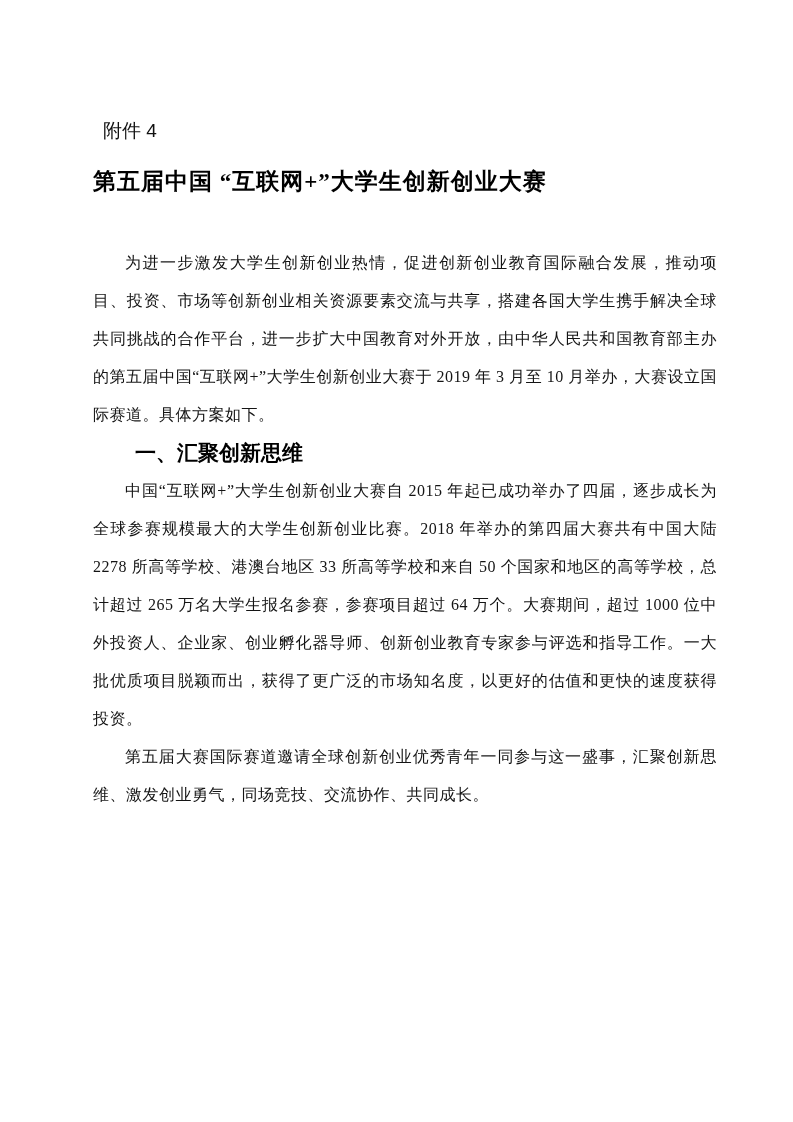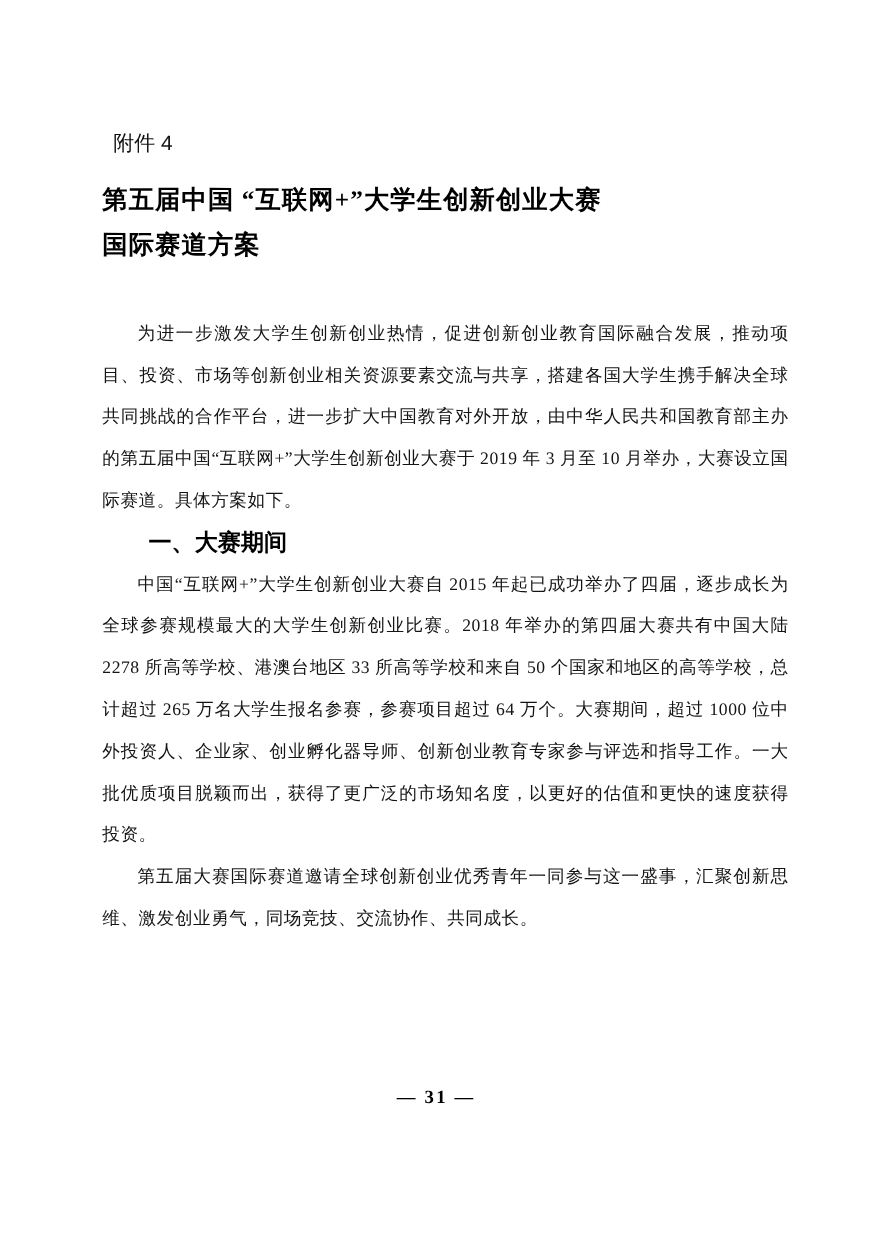--- a/index.html
+++ b/index.html
@@ -74,29 +74,27 @@
 </head>
 <body>
 
 <div class="page">
   <div class="content">
 
     <div class="attachment-label">附件 4</div>
 
     <h1 class="doc-title">
       <span>第五届中国 “互联网+”大学生创新创业大赛</span><br>
-      <span>国际赛道方案</span>
     </h1>
 
     <div class="body-text">
       <p>为进一步激发大学生创新创业热情，促进创新创业教育国际融合发展，推动项目、投资、市场等创新创业相关资源要素交流与共享，搭建各国大学生携手解决全球共同挑战的合作平台，进一步扩大中国教育对外开放，由中华人民共和国教育部主办的第五届中国“互联网+”大学生创新创业大赛于 2019 年 3 月至 10 月举办，大赛设立国际赛道。具体方案如下。</p>
 
-      <h2 class="section-heading">一、大赛期间</h2>
+      <h2 class="section-heading">一、汇聚创新思维</h2>
 
       <p>中国“互联网+”大学生创新创业大赛自 2015 年起已成功举办了四届，逐步成长为全球参赛规模最大的大学生创新创业比赛。2018 年举办的第四届大赛共有中国大陆 2278 所高等学校、港澳台地区 33 所高等学校和来自 50 个国家和地区的高等学校，总计超过 265 万名大学生报名参赛，参赛项目超过 64 万个。大赛期间，超过 1000 位中外投资人、企业家、创业孵化器导师、创新创业教育专家参与评选和指导工作。一大批优质项目脱颖而出，获得了更广泛的市场知名度，以更好的估值和更快的速度获得投资。</p>
 
       <p>第五届大赛国际赛道邀请全球创新创业优秀青年一同参与这一盛事，汇聚创新思维、激发创业勇气，同场竞技、交流协作、共同成长。</p>
     </div>
 
   </div>
 
-  <div class="page-number">— 31 —</div>
 </div>
 
 </body></html>

